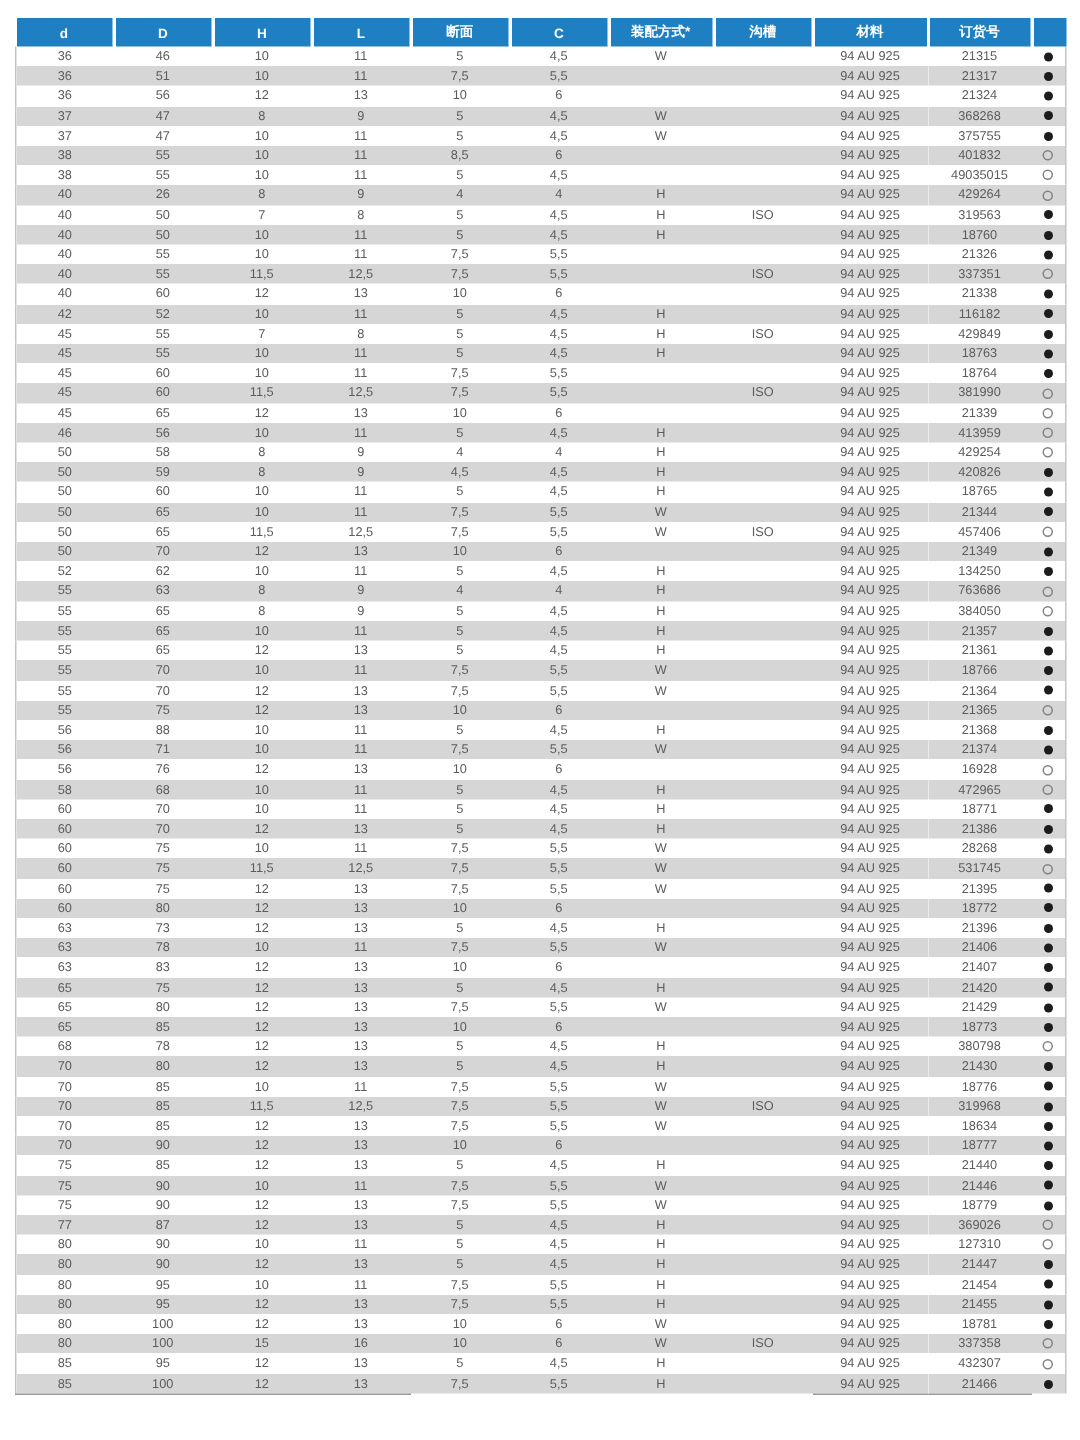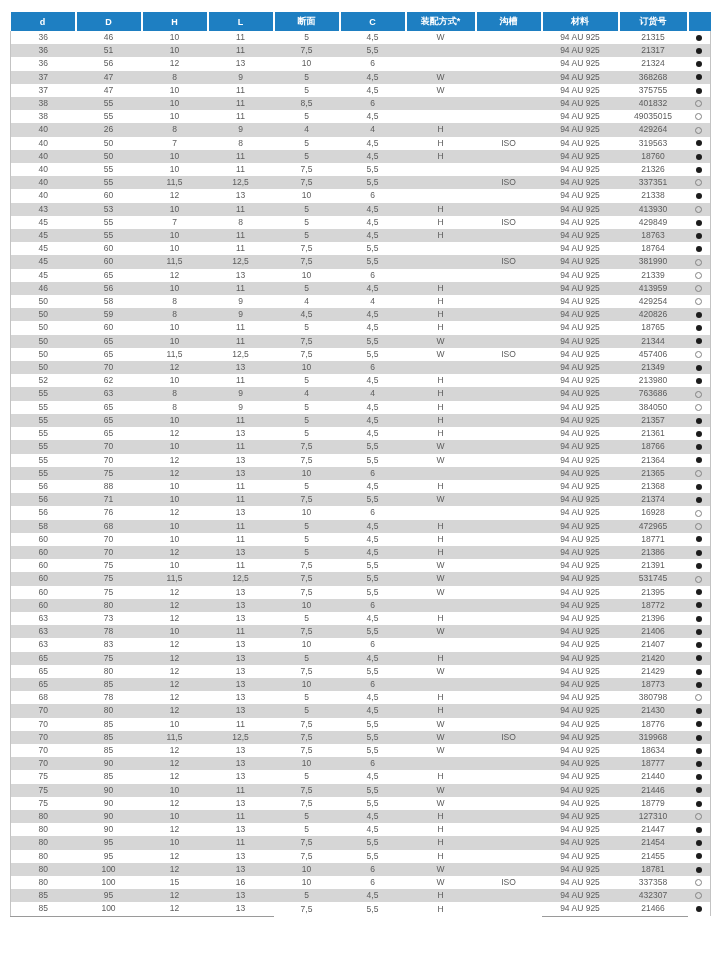--- a/index.html
+++ b/index.html
@@ -230,31 +230,31 @@
           <td>13</td>
           <td>10</td>
           <td>6</td>
           <td></td>
           <td></td>
           <td>94 AU 925</td>
           <td>21338</td>
           <td><span class="dot dot-filled"></span></td>
         </tr>
         <tr>
-          <td>43</td>
-          <td>53</td>
-          <td>10</td>
-          <td>11</td>
-          <td>5</td>
-          <td>4,5</td>
-          <td>H</td>
-          <td></td>
-          <td>94 AU 925</td>
-          <td>413930</td>
-          <td><span class="dot dot-open"></span></td>
+          <td>42</td>
+          <td>52</td>
+          <td>10</td>
+          <td>11</td>
+          <td>5</td>
+          <td>4,5</td>
+          <td>H</td>
+          <td></td>
+          <td>94 AU 925</td>
+          <td>116182</td>
+          <td><span class="dot dot-filled"></span></td>
         </tr>
         <tr>
           <td>45</td>
           <td>55</td>
           <td>7</td>
           <td>8</td>
           <td>5</td>
           <td>4,5</td>
           <td>H</td>
           <td>ISO</td>
@@ -408,21 +408,21 @@
         <tr>
           <td>52</td>
           <td>62</td>
           <td>10</td>
           <td>11</td>
           <td>5</td>
           <td>4,5</td>
           <td>H</td>
           <td></td>
           <td>94 AU 925</td>
-          <td>213980</td>
+          <td>134250</td>
           <td><span class="dot dot-filled"></span></td>
         </tr>
         <tr>
           <td>55</td>
           <td>63</td>
           <td>8</td>
           <td>9</td>
           <td>4</td>
           <td>4</td>
           <td>H</td>
@@ -590,21 +590,21 @@
         <tr>
           <td>60</td>
           <td>75</td>
           <td>10</td>
           <td>11</td>
           <td>7,5</td>
           <td>5,5</td>
           <td>W</td>
           <td></td>
           <td>94 AU 925</td>
-          <td>21391</td>
+          <td>28268</td>
           <td><span class="dot dot-filled"></span></td>
         </tr>
         <tr>
           <td>60</td>
           <td>75</td>
           <td>11,5</td>
           <td>12,5</td>
           <td>7,5</td>
           <td>5,5</td>
           <td>W</td>
@@ -826,20 +826,33 @@
           <td>90</td>
           <td>12</td>
           <td>13</td>
           <td>7,5</td>
           <td>5,5</td>
           <td>W</td>
           <td></td>
           <td>94 AU 925</td>
           <td>18779</td>
           <td><span class="dot dot-filled"></span></td>
+        </tr>
+        <tr>
+          <td>77</td>
+          <td>87</td>
+          <td>12</td>
+          <td>13</td>
+          <td>5</td>
+          <td>4,5</td>
+          <td>H</td>
+          <td></td>
+          <td>94 AU 925</td>
+          <td>369026</td>
+          <td><span class="dot dot-open"></span></td>
         </tr>
         <tr>
           <td>80</td>
           <td>90</td>
           <td>10</td>
           <td>11</td>
           <td>5</td>
           <td>4,5</td>
           <td>H</td>
           <td></td>

